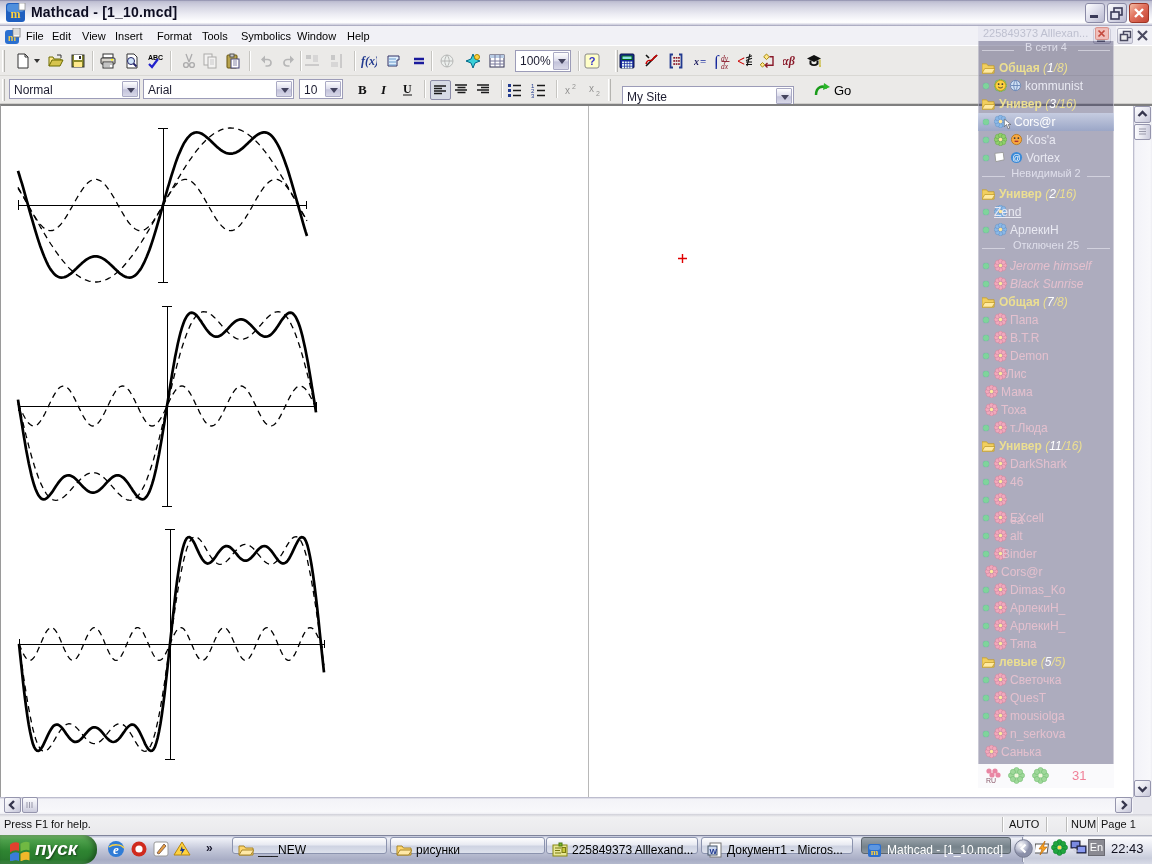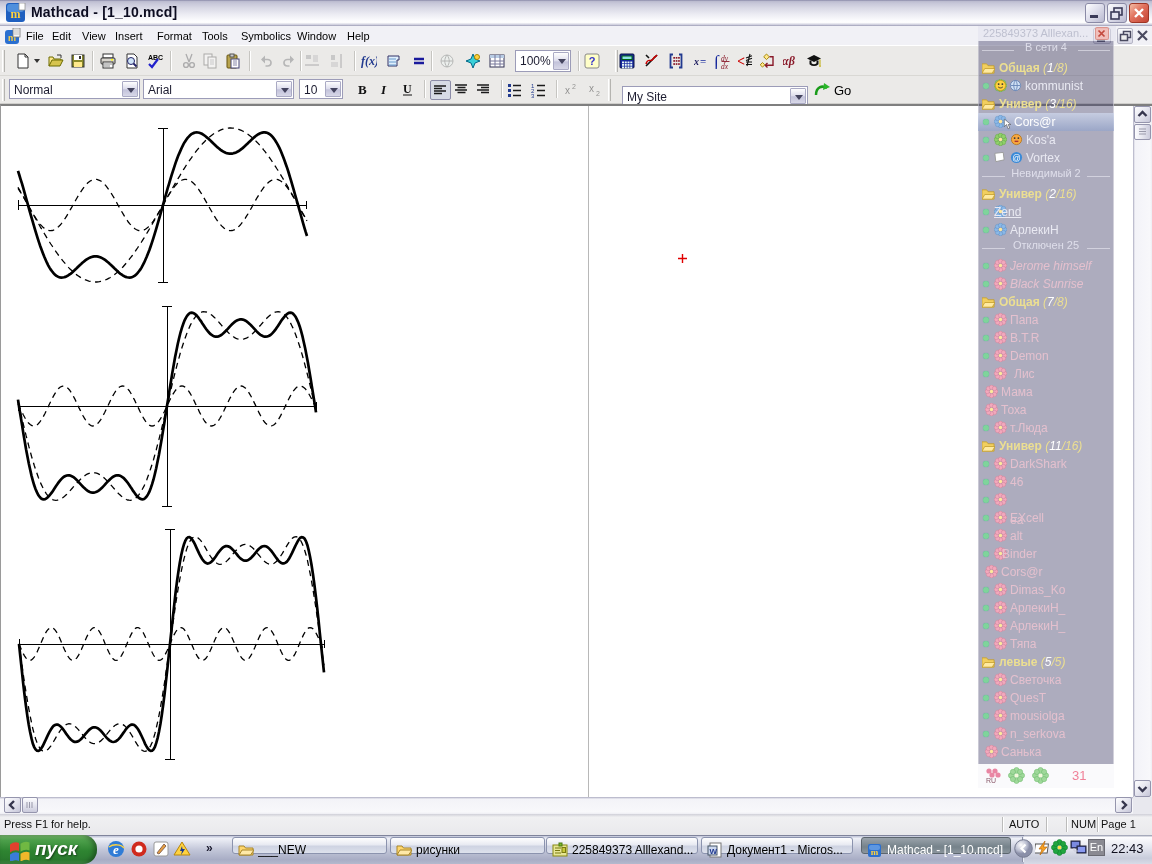--- a/index.html
+++ b/index.html
@@ -450,21 +450,21 @@
     </div>
 <div style="left:586px;top:4px;width:19px;height:20px;position:absolute;">
       <span class="gray" style="position:absolute;left:1px;top:1px">
         <svg width="17" height="17" viewBox="0 0 17 17">
           <text x="2" y="11" font-size="10" fill="#111">x</text>
           <text x="9" y="15" font-size="7" fill="#111">2</text>
         </svg>
       </span>
     </div>
 <div class="grip" style="left:608px;top:3px"></div>
-<div class="combo" style="left:622px;top:10px;width:186px">
+<div class="combo" style="left:622px;top:10px;width:172px">
       <div class="ctext">My Site</div>
       <div class="carrow"></div>
     </div>
 <div style="position:absolute;left:814px;top:5px">
       <svg width="40" height="18" viewBox="0 0 40 18">
 <path d="M2 14C2 6 8 4 13 7" fill="none" stroke="#1a9c1a" stroke-width="2.5"></path>
 <path d="M10 2l6 4-7 3z" fill="#2ab52a"></path>
 <text x="20" y="14" font-size="13" fill="#000">Go</text>
       </svg>
     </div>
@@ -898,21 +898,21 @@
           <ellipse cx="9.47" cy="9.47" rx="2.2" ry="2.2"></ellipse>
           <ellipse cx="6.50" cy="10.70" rx="2.2" ry="2.2"></ellipse>
           <ellipse cx="3.53" cy="9.47" rx="2.2" ry="2.2"></ellipse>
           <ellipse cx="2.30" cy="6.50" rx="2.2" ry="2.2"></ellipse>
           <ellipse cx="3.53" cy="3.53" rx="2.2" ry="2.2"></ellipse>
           <ellipse cx="6.50" cy="2.30" rx="2.2" ry="2.2"></ellipse>
           <ellipse cx="9.47" cy="3.53" rx="2.2" ry="2.2"></ellipse>
         </g>
         <circle cx="6.5" cy="6.5" r="1.7" fill="#ffe89a"></circle>
       </svg>
-      <span class="qname" style="left:36px;">Лис</span>
+      <span class="qname" style="left:28px;">Лис</span>
     </div>
     <div class="qrow qoff" style="top:357px">
       <svg class="flower" style="left:7px" width="13" height="13" viewBox="0 0 13 13">
         <g fill="#f2a8bc" stroke="#c87a92" stroke-width=".4">
           <ellipse cx="10.70" cy="6.50" rx="2.2" ry="2.2"></ellipse>
           <ellipse cx="9.47" cy="9.47" rx="2.2" ry="2.2"></ellipse>
           <ellipse cx="6.50" cy="10.70" rx="2.2" ry="2.2"></ellipse>
           <ellipse cx="3.53" cy="9.47" rx="2.2" ry="2.2"></ellipse>
           <ellipse cx="2.30" cy="6.50" rx="2.2" ry="2.2"></ellipse>
           <ellipse cx="3.53" cy="3.53" rx="2.2" ry="2.2"></ellipse>

